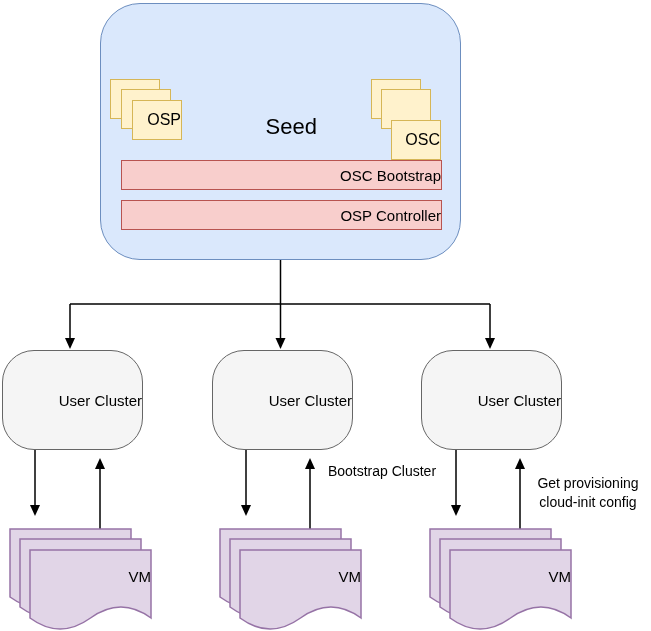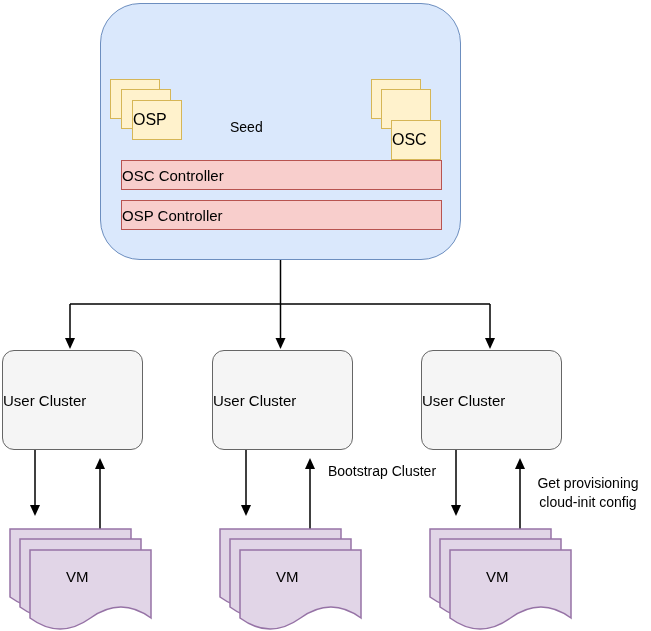--- a/index.html
+++ b/index.html
@@ -8,55 +8,54 @@
     position: relative;
     width: 651px;
     height: 631px;
     background: #ffffff;
     overflow: hidden;
     font-family: "Liberation Sans", sans-serif;
     color: #000000;
   }
   .layer { position: absolute; left: 0; top: 0; }
   .abs { position: absolute; }
-  .center-text { display: flex; align-items: center; justify-content: flex-start; text-align: center; }
+  .center-text { display: flex; align-items: center; justify-content: flex-end; text-align: center; }
 
   .seed-box {
     left: 100px; top: 3px; width: 361px; height: 257px;
     background: #dae8fc;
     border: 1.5px solid #6c8ebf;
     border-radius: 40px;
   }
   .seed-label {
-    left: 230px; top: 116px; width: 101px; height: 21px;
-    font-size: 14px;
+    left: 216px; top: 116px; width: 101px; height: 21px;
+    font-size: 22px;
   }
   .card {
     width: 50px; height: 40px;
     background: #fff2cc;
     border: 1.5px solid #d6b656;
     font-size: 16px;
   }
   .ctrl-bar {
     left: 121px; width: 321px; height: 30px;
     background: #f8cecc;
     border: 1.5px solid #b85450;
     font-size: 15px;
   }
   .cluster {
     top: 350px; width: 141px; height: 100px;
     background: #f5f5f5;
     border: 1.5px solid #666666;
-    border-radius: 12px;
+    border-radius: 32px;
     font-size: 15px;
   }
   .vm-label {
     top: 566px; width: 121px; height: 20px;
     font-size: 15px;
-    margin-left: 36px;
   }
   .annotation {
     width: 160px;
     font-size: 14px;
     line-height: 19px;
     text-align: center;
   }
   .annotation span { display: block; }
   .edge { stroke: #000000; stroke-width: 1.5; fill: none; }
   .head { fill: #000000; stroke: none; }
@@ -121,21 +120,21 @@
     <span>OSP</span>
   </div>
 
   <div class="abs card" style="left:371px; top:79px;"></div>
   <div class="abs card" style="left:381px; top:89px;"></div>
   <div class="abs card center-text" style="left:391px; top:100px;margin-top:20px;">
     <span>OSC</span>
   </div>
 
   <div class="abs ctrl-bar center-text" style="top:160px;">
-    <span>OSC Controller</span>
+    <span>OSC Bootstrap</span>
   </div>
   <div class="abs ctrl-bar center-text" style="top:200px;">
     <span>OSP Controller</span>
   </div>
 
   <div class="abs cluster center-text" style="left:2px;">
     <span>User Cluster</span>
   </div>
   <div class="abs cluster center-text" style="left:212px;">
     <span>User Cluster</span>

